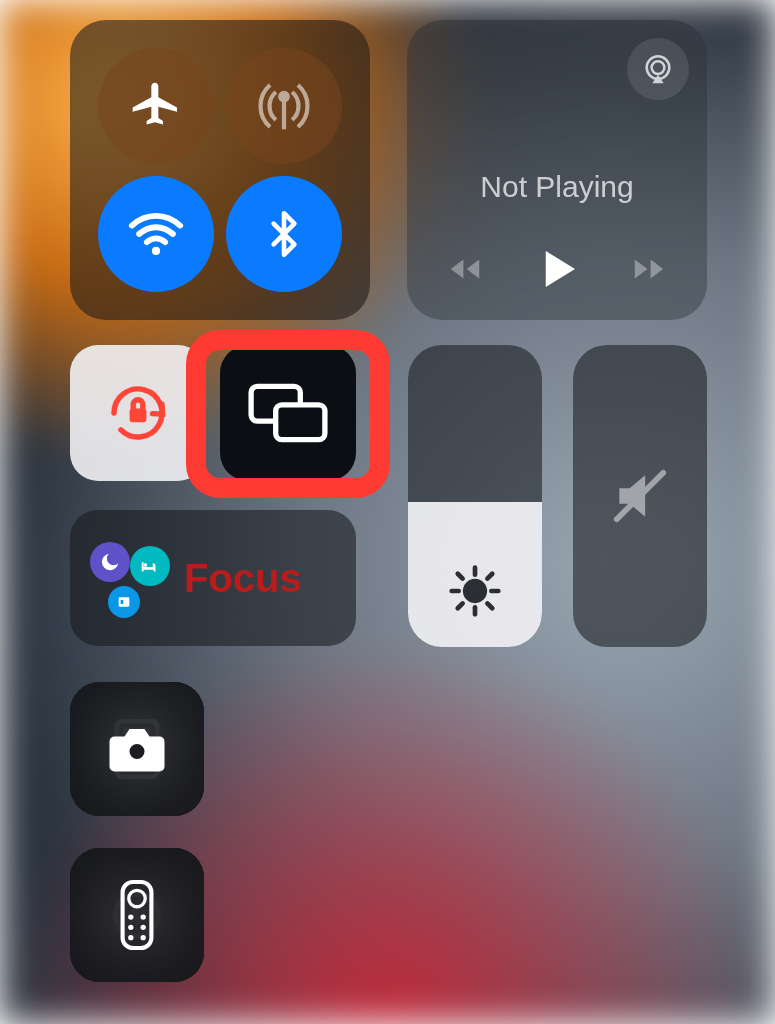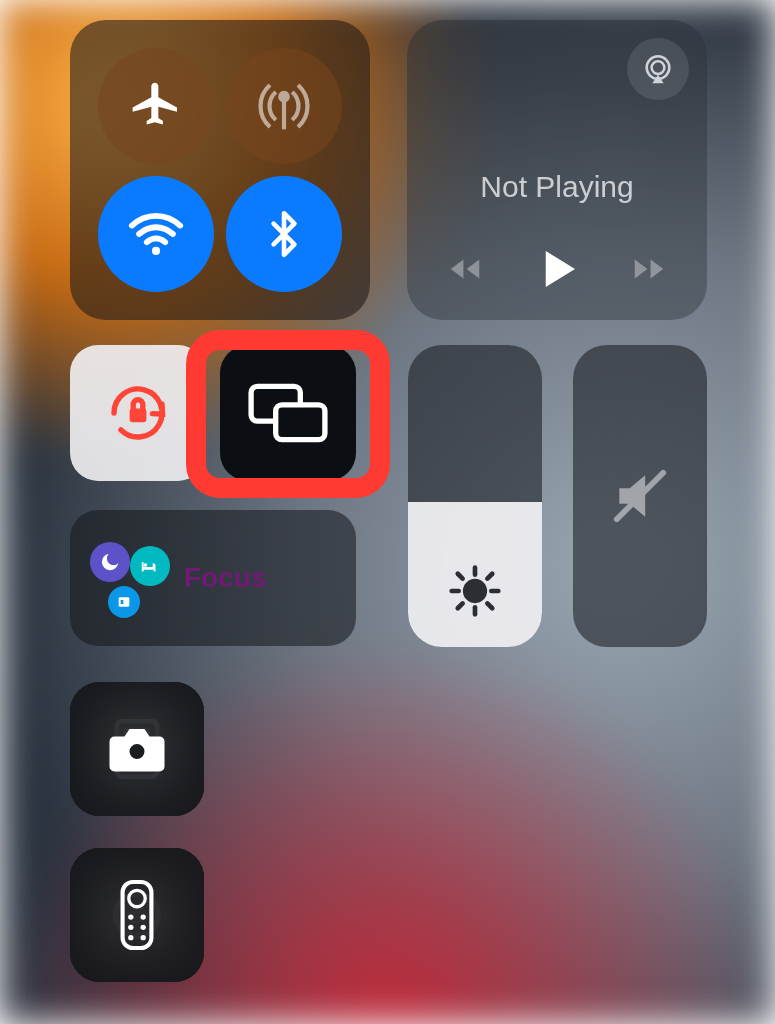--- a/index.html
+++ b/index.html
@@ -72,21 +72,21 @@
   #volume      { right:68px; top:345px; width:134px; height:302px; border-radius:34px;}
   #volume .mute { width:100%; height:100%; display:flex; align-items:center; justify-content:center;}
 
   
   #focus { left:70px; top:510px; width:286px; height:136px; display:flex; align-items:center; gap:20px; padding:0 22px;}
   #focus .cluster { position:relative; width:72px; height:72px;}
   #focus .c { position:absolute; width:40px; height:40px; border-radius:50%; display:flex; align-items:center;
               justify-content:center; background:#5d52c8;}
   #focus .c2{ right:-6px; top:4px; background:#00b9c1;}
   #focus .c3{ left:16px; bottom:-4px; background:#0a97e8; width:32px; height:32px;}
-  #focus .lbl{ color:#701a75; font-size:28px; font-weight:600;}
+  #focus .lbl{ color:#b91c1c; font-size:40px; font-weight:600;}
 
   
   .sq { width:134px; height:134px; border-radius:30px; display:flex; align-items:center; justify-content:center;}
   .grid4 { position:absolute; left:70px; display:flex; gap:34px;}
   #rowA { top:682px;}
   #rowB { top:848px;}
 </style>
 </head>
 <body>
 

